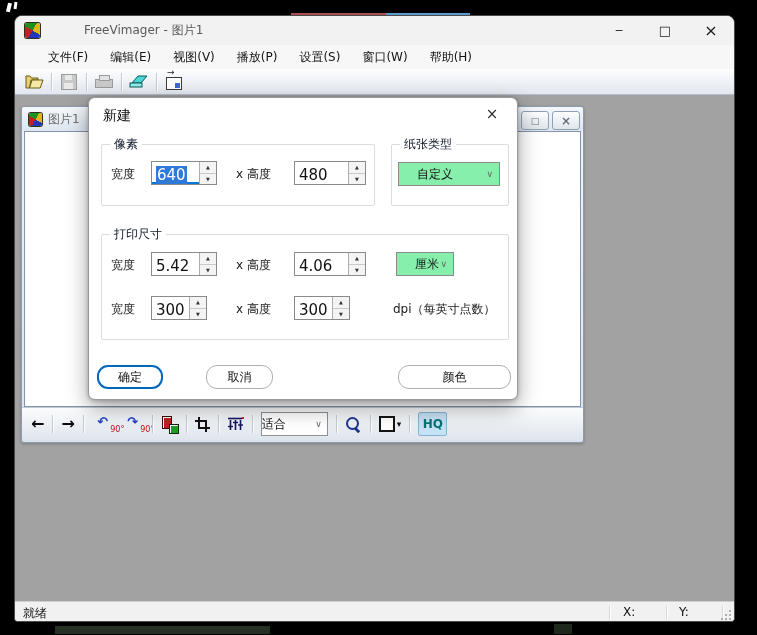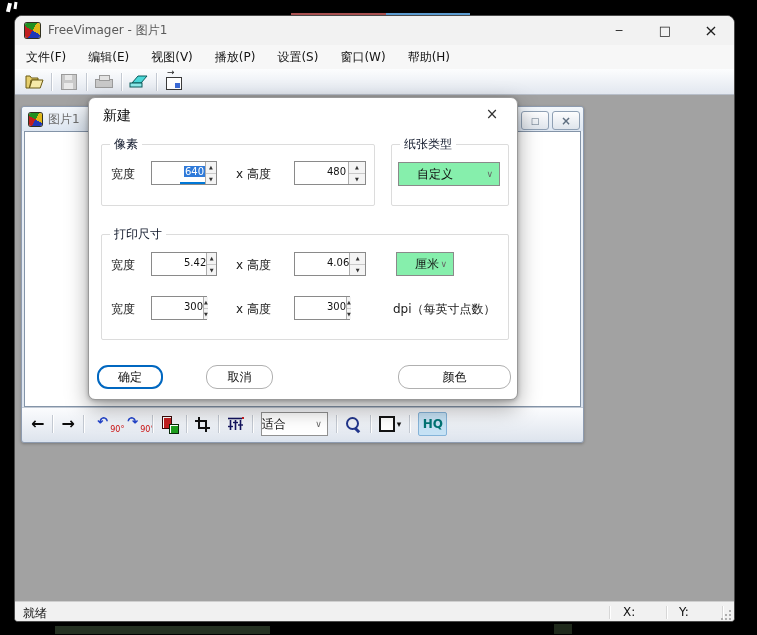--- a/index.html
+++ b/index.html
@@ -11,29 +11,29 @@
   .strip-red{left:291px;top:13px;width:95px;height:2px;background:#a85050;}
   .strip-blue{left:386px;top:13px;width:84px;height:2px;background:#5b9bd0;}
   .art-white1{left:7px;top:3px;width:4px;height:9px;background:#fff;transform:rotate(14deg);}
   .art-white2{left:14px;top:2px;width:3px;height:7px;background:#fff;transform:rotate(8deg);}
   .smudge1{left:55px;top:626px;width:215px;height:8px;background:#2c3a28;opacity:.85;}
   .smudge2{left:554px;top:624px;width:18px;height:10px;background:#243020;opacity:.85;}
 
   
   .win{left:14px;top:15px;width:721px;height:607px;background:#f0f0f0;border:1px solid #4a4a4a;
        border-radius:8px 8px 4px 4px;overflow:hidden;box-sizing:border-box;}
-  .titlebar{height:29px;background:#f2f2f2;display:flex;align-items:center;}
+  .titlebar{height:29px;background:#f2f2f2;display:flex;align-items:center;gap:36px;}
   .appicon{width:15px;height:15px;margin-left:10px;border-radius:2px;
     background:conic-gradient(from 30deg,#dfb718 0 25%,#2038b8 25% 50%,#c02020 50% 75%,#1f9020 75% 100%);
     box-shadow:0 0 0 1px #30301f;}
   .title-text{margin-left:8px;font-size:12px;color:#5a5a5a;}
   .winctrls{margin-left:auto;display:flex;height:100%;}
   .wbtn{width:46px;height:100%;display:flex;align-items:center;justify-content:center;
         font-size:11px;color:#1f1f1f;}
-  .menubar{height:24px;background:#f7f7f7;display:flex;align-items:center;padding-left:0;font-size:12px;color:#141414;}
+  .menubar{height:24px;background:#f7f7f7;display:flex;align-items:center;padding-left:22px;font-size:12px;color:#141414;}
   .menu-item{padding:3px 11px;}
   .toolbar{height:26px;background:linear-gradient(#fcfdfe,#e2e7ef);border-bottom:1px solid #b7bec9;
            display:flex;align-items:center;padding-left:9px;gap:7px;box-sizing:border-box;}
   .tsep{width:1px;height:18px;background:#c3c9d2;box-shadow:1px 0 0 #fff;}
   .client{position:relative;height:506px;background:#a2a2a2;}
   .statusbar{height:22px;background:#f1f1f1;border-top:1px solid #cfcfcf;position:relative;
              font-size:12px;color:#111;box-sizing:border-box;}
   .status-ready{position:absolute;left:8px;top:3px;}
   .ssep{position:absolute;top:4px;width:1px;height:13px;background:#d7d7d7;box-shadow:1px 0 0 #fff;}
   .scell{position:absolute;top:3px;}
@@ -86,21 +86,21 @@
   .dialog{left:88px;top:97px;width:430px;height:303px;background:#fff;border:1px solid #999;
           border-radius:7px;box-sizing:border-box;z-index:50;
           box-shadow:0 8px 22px rgba(0,0,0,.35),0 1px 4px rgba(0,0,0,.25);}
   .dlg-title{position:absolute;left:14px;top:9px;font-size:14px;color:#0a0a0a;}
   .dlg-close{position:absolute;right:15px;top:6px;font-size:15px;color:#333;width:20px;height:20px;
              display:flex;align-items:center;justify-content:center;}
   .grp{position:absolute;border:1px solid #dcdcdc;border-radius:2px;}
   .grp-legend{position:absolute;top:-9px;left:8px;background:#fff;padding:0 4px;font-size:12px;color:#0f172a;}
   .dlbl{position:absolute;font-size:12px;color:#1a1a1a;}
   .spinedit{position:absolute;display:flex;border:1px solid #8a8a8a;background:#fff;box-sizing:border-box;height:24px;}
-  .se-text{flex:1;font-size:10px;color:#111;padding:4px 0 0 4px;position:relative;margin-left:28px;}
+  .se-text{flex:1;font-size:15px;color:#111;padding:4px 0 0 4px;position:relative;}
   .se-text.focused{box-shadow:inset 0 -2px 0 #0078d7;}
   .se-text .hl{background:#2f7ad9;color:#fff;padding:0 1px;}
   .se-btns{width:16px;display:flex;flex-direction:column;border-left:1px solid #adadad;}
   .se-up,.se-dn{flex:1;display:flex;align-items:center;justify-content:center;font-size:5px;color:#333;background:#f4f4f4;}
   .se-up{border-bottom:1px solid #c9c9c9;}
   .dcombo{position:absolute;height:24px;border:1px solid #8a8a8a;background:#86efac;box-sizing:border-box;
           display:flex;align-items:center;font-size:12px;color:#111;padding-left:18px;}
   .dcombo .chev{margin-left:auto;margin-right:6px;font-size:9px;color:#666;}
   .dbtn{position:absolute;height:24px;background:#fff;border:1px solid #b0b0b0;border-radius:11px;
         box-sizing:border-box;display:flex;align-items:center;justify-content:center;font-size:12px;color:#111;}

